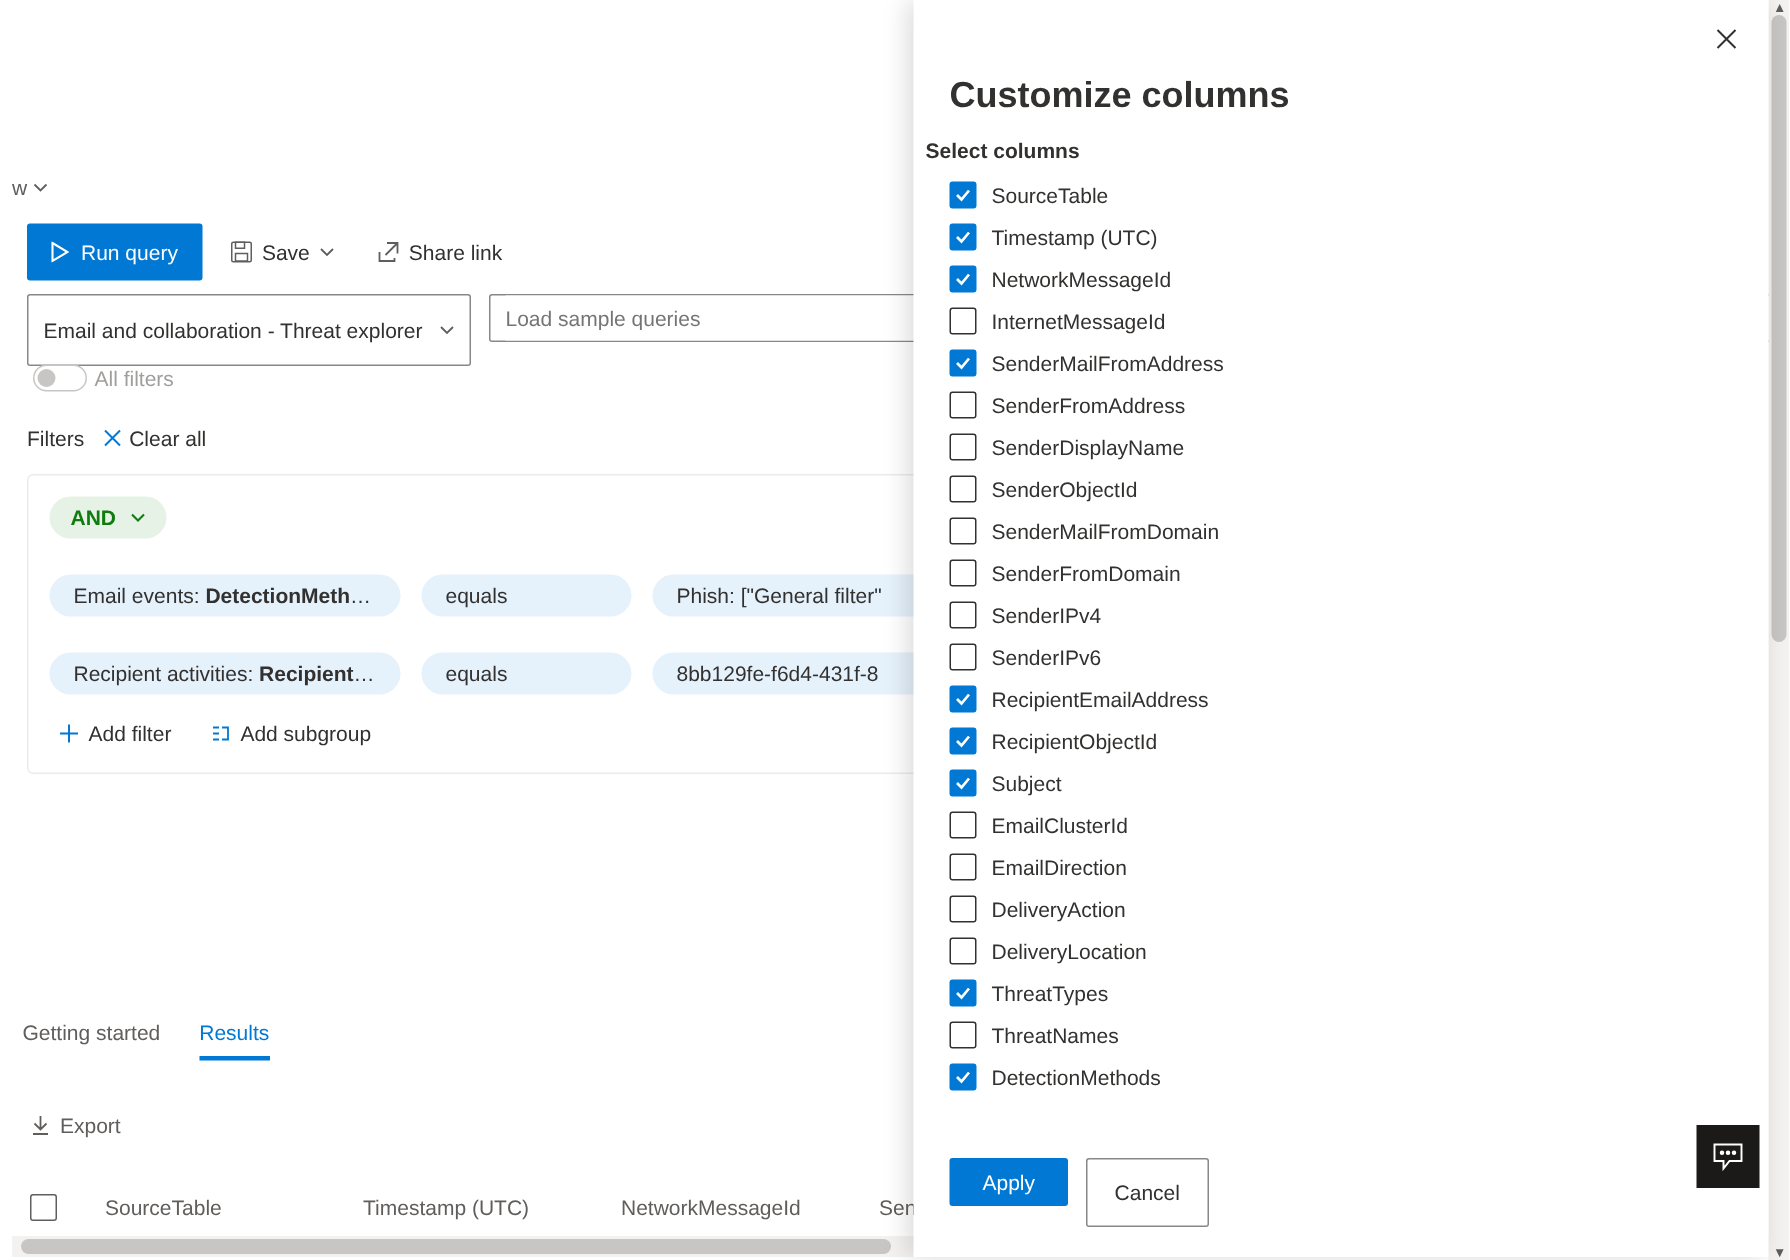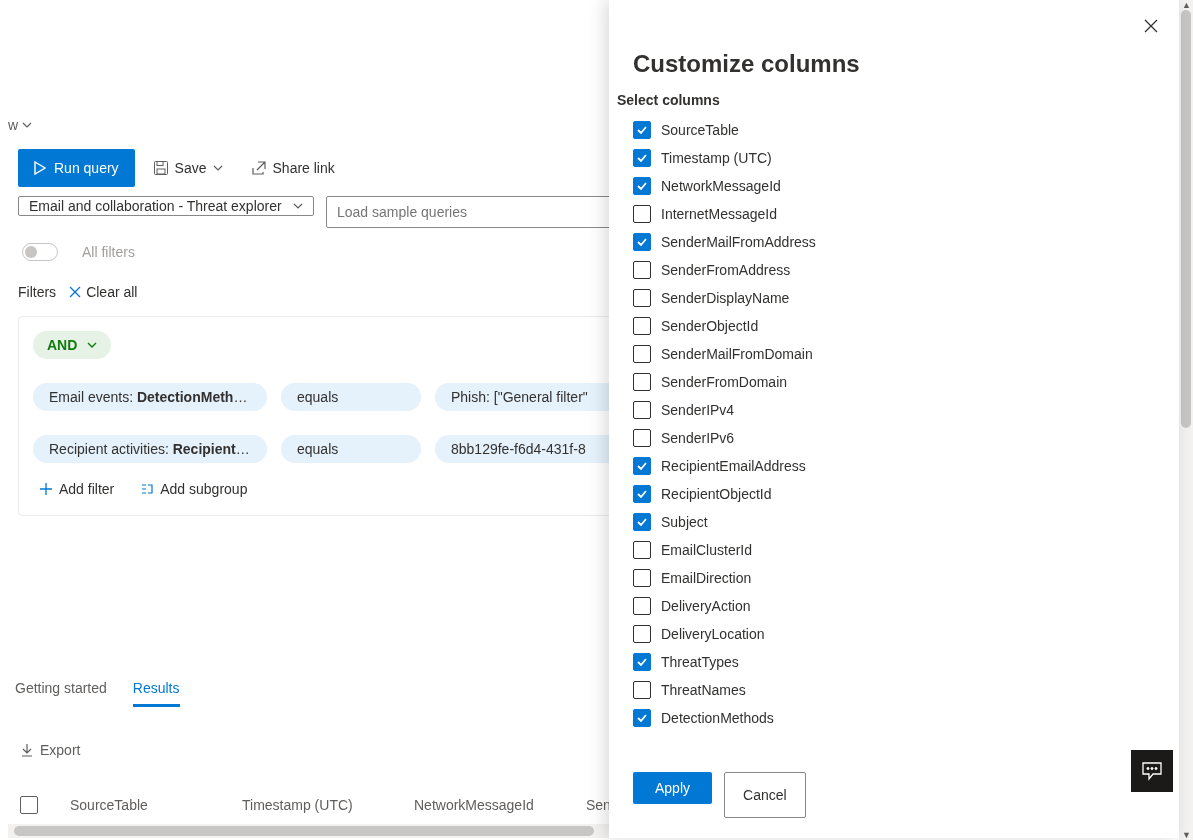--- a/index.html
+++ b/index.html
@@ -15,26 +15,26 @@
 .toolbar { position: absolute; top: 149px; left: 8px; right: 8px; display: flex; align-items: flex-end; gap: 8px; padding: 0 10px; }
 .btn-primary { background: #0078d4; color: #fff; border: none; height: 38px; padding: 0 16px; display: flex; align-items: center; gap: 8px; font-size: 14px; cursor: pointer; border-radius: 2px; }
 .btn-primary svg { fill: #fff; }
 .toolbar-btn { background: none; border: none; height: 38px; padding: 0 10px; display: flex; align-items: center; gap: 6px; color: #323130; cursor: pointer; font-size: 14px; }
 .toolbar-btn svg { fill: #605e5c; stroke: #605e5c; }
 .toolbar-spacer { flex: 1; }
 .toolbar-right-text { color: #323130; display: flex; align-items: center; gap: 6px; }
 
 
 .input-row { position: absolute; top: 196px; left: 18px; display: flex; gap: 12px; }
-.select-box { width: 296px; height: 20px; border: 1px solid #8a8886; border-radius: 2px; display: flex; align-items: center; justify-content: space-between; padding: 0 10px; color: #323130; cursor: pointer; background: #fff; }
+.select-box { width: 296px; height: 48px; border: 1px solid #8a8886; border-radius: 2px; display: flex; align-items: center; justify-content: space-between; padding: 0 10px; color: #323130; cursor: pointer; background: #fff; }
 .search-box { width: 860px; height: 32px; border: 1px solid #8a8886; border-radius: 2px; padding: 0 10px; color: #605e5c; background: #fff; }
 .search-box input { border: none; width: 100%; height: 100%; outline: none; font-size: 14px; color: #605e5c; }
 
 
-.filters-toggle-row { position: absolute; top: 243px; left: 22px; display: flex; align-items: center; gap: 24px; }
+.filters-toggle-row { position: absolute; top: 243px; left: 22px; display: flex; align-items: center; gap: 5px; }
 .toggle-switch { width: 36px; height: 18px; border-radius: 9px; background: #fff; border: 1px solid #c8c6c4; position: relative; cursor: pointer; }
 .toggle-knob { width: 12px; height: 12px; border-radius: 50%; background: #c8c6c4; position: absolute; top: 2px; left: 2px; }
 .toggle-label { color: #a19f9d; }
 
 
 .filters-header { position: absolute; top: 284px; left: 18px; display: flex; align-items: center; gap: 12px; font-size: 14px; color: #323130; }
 .clear-all-btn { display: flex; align-items: center; gap: 4px; background: none; border: none; cursor: pointer; color: #323130; font-size: 14px; }
 
 
 .filter-card { position: absolute; top: 316px; left: 18px; width: 1155px; border: 1px solid #edebe9; border-radius: 4px; padding: 14px; background: #fff; }

